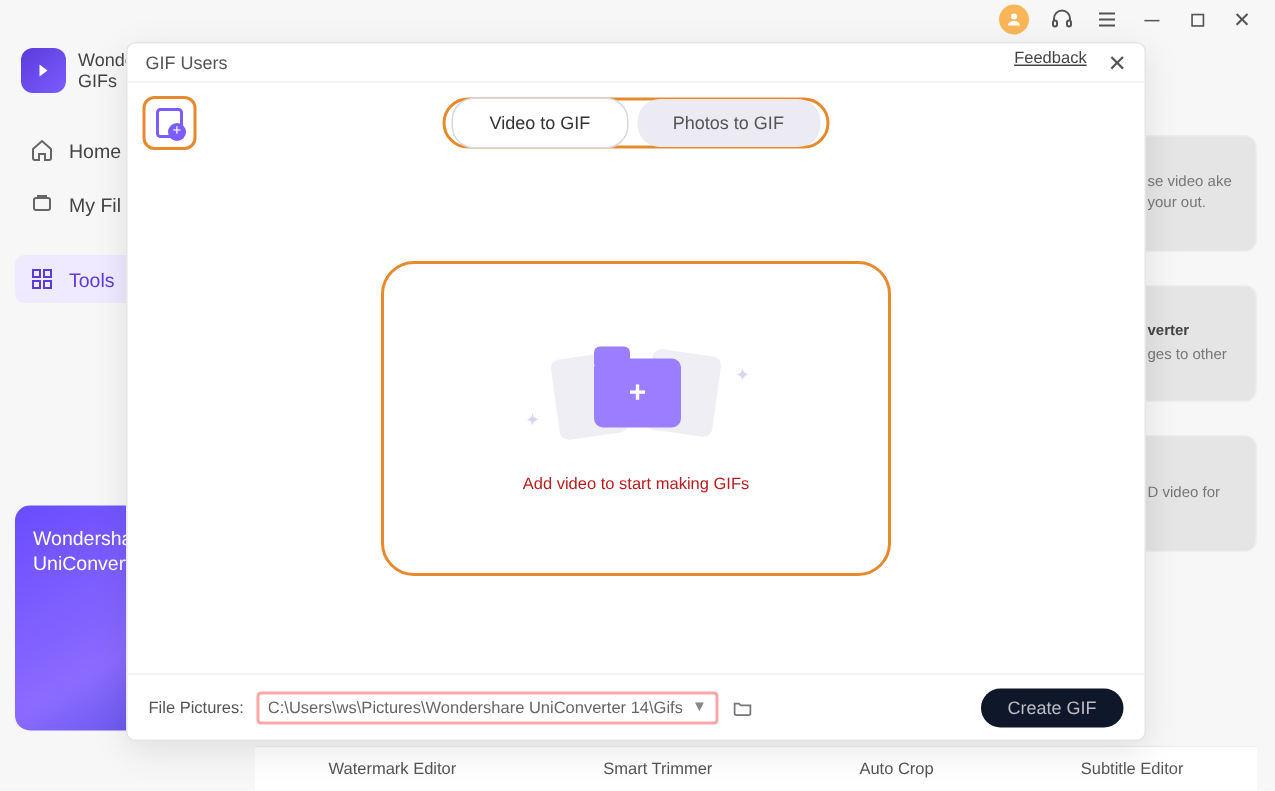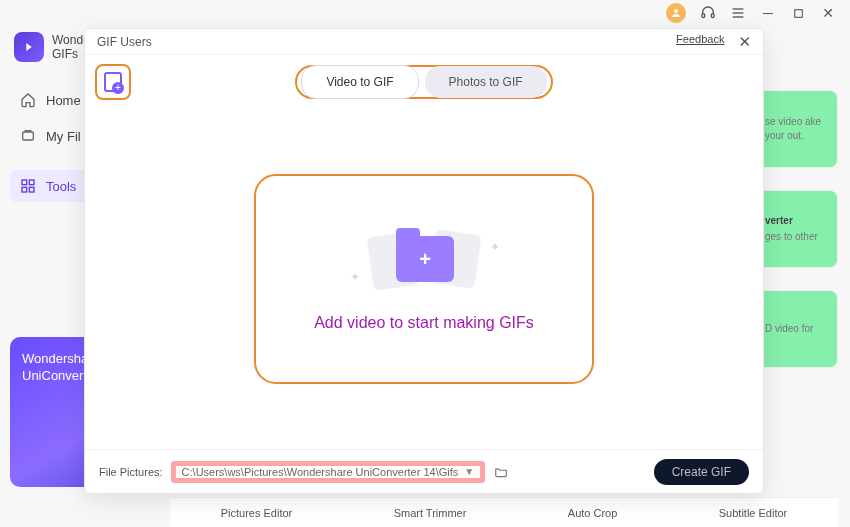--- a/index.html
+++ b/index.html
@@ -13,21 +13,21 @@
 .brandlogo{width:30px;height:30px;border-radius:8px;background:linear-gradient(135deg,#5a3bdb,#7c5cff);display:flex;align-items:center;justify-content:center;}
 .brandtxt{font-size:12px;color:#444;line-height:1.2;}
 .navitem{display:flex;align-items:center;gap:10px;padding:8px 10px;margin:4px 4px 0 4px;border-radius:6px;color:#444;font-size:13px;}
 .navitem .nico{width:16px;height:16px;display:flex;align-items:center;justify-content:center;color:#666;}
 .navitem.active{background:#efeaff;color:#5a3bdb;}
 .navitem.active .nico{color:#5a3bdb;}
 .promo{position:absolute;left:10px;bottom:40px;width:150px;height:150px;border-radius:10px;background:linear-gradient(150deg,#6a4cff 0%,#8b6bff 60%,#514adf 100%);color:#fff;padding:14px 12px;overflow:hidden;}
 .promo .circle{position:absolute;right:-16px;top:34px;width:30px;height:30px;border-radius:50%;background:#f9b659;}
 .promo .ptxt{font-size:13px;font-weight:500;line-height:1.3;}
 .rightcards{position:absolute;right:12px;top:90px;width:82px;display:flex;flex-direction:column;gap:22px;}
-.rcard{background:#86efac;border:1px solid #eee;border-radius:8px;padding:14px 8px;font-size:10px;color:#777;line-height:1.4;height:78px;display:flex;flex-direction:column;justify-content:center;}
+.rcard{background:#e5e5e5;border:1px solid #eee;border-radius:8px;padding:14px 8px;font-size:10px;color:#777;line-height:1.4;height:78px;display:flex;flex-direction:column;justify-content:center;}
 .rcard .rtitle{font-weight:600;color:#444;margin-bottom:2px;}
 .bottomtools{position:absolute;left:170px;right:12px;bottom:0;height:30px;background:#fff;border-top:1px solid #eee;display:flex;align-items:center;justify-content:space-around;font-size:11px;color:#555;}
 .modal{position:absolute;left:84px;top:28px;width:680px;height:466px;background:#fff;border:1px solid #e5e5e8;border-radius:6px;box-shadow:0 6px 24px rgba(0,0,0,0.10);display:flex;flex-direction:column;}
 .mheader{height:26px;display:flex;align-items:center;justify-content:space-between;padding:0 12px;border-bottom:1px solid #f0f0f2;font-size:12px;color:#555;}
 .mhright{display:flex;gap:14px;}
 .mhright .fb{text-decoration:underline;color:#444;font-size:11px;}
 .mhright .close{font-size:15px;color:#555;}
 .toolbar{height:54px;display:flex;align-items:center;padding:0 10px;gap:10px;}
 .addbtn{width:36px;height:36px;border:2px solid #e88a2c;border-radius:8px;display:flex;align-items:center;justify-content:center;position:relative;}
 .addbtn .doc{width:18px;height:20px;border:2px solid #7c5cff;border-radius:3px;position:relative;}
@@ -42,23 +42,23 @@
 .ghosts{position:relative;width:120px;height:70px;}
 .ghost{position:absolute;width:46px;height:54px;background:#efeef5;border-radius:6px;}
 .g1{left:6px;top:8px;transform:rotate(-8deg);}
 .g2{right:6px;top:6px;transform:rotate(8deg);}
 .folder{position:absolute;left:32px;top:10px;width:58px;height:46px;background:#9b7dff;border-radius:6px;}
 .folder:before{content:"";position:absolute;left:0;top:-8px;width:24px;height:12px;background:#9b7dff;border-radius:4px 4px 0 0;}
 .folder:after{content:"+";position:absolute;inset:0;display:flex;align-items:center;justify-content:center;color:#fff;font-size:20px;font-weight:600;}
 .spark{position:absolute;color:#d9d4f2;font-size:12px;}
 .s1{left:-14px;top:44px;}
 .s2{right:-16px;top:14px;}
-.dtxt{font-size:16px;color:#a21caf;}
+.dtxt{font-size:11px;color:#b91c1c;}
 .footer{height:44px;border-top:1px solid #f0f0f2;display:flex;align-items:center;padding:0 14px;gap:8px;font-size:11px;color:#555;}
-.pathbox{flex:0 0 250px;height:22px;border:5px solid #fca5a5;border-radius:3px;display:flex;align-items:center;padding:0 6px;gap:6px;}
+.pathbox{flex:0 0 250px;height:22px;border:2px solid #fca5a5;border-radius:3px;display:flex;align-items:center;padding:0 6px;gap:6px;}
 .pathbox .pth{flex:1;white-space:nowrap;overflow:hidden;text-overflow:ellipsis;color:#666;}
 .pathbox .caret{font-size:10px;color:#888;}
 .fldicon{width:16px;height:14px;display:flex;align-items:center;justify-content:center;color:#777;}
 .createbtn{margin-left:auto;height:26px;padding:0 18px;border-radius:14px;background:#0f172a;color:#bcbcc4;font-size:12px;display:flex;align-items:center;}
 </style>
 </head>
 <body>
 
 <div class="titlebar">
   <span class="avatar">
@@ -149,21 +149,21 @@
   <div class="rcard">
       <span class="rtitle">verter</span>
       <span>ges to other</span>
     </div>
   <div class="rcard">
       <span>D video for</span>
     </div>
 </div>
 
 <div class="bottomtools">
-  <span>Pictures Editor</span>
+  <span>Watermark Editor</span>
   <span>Smart Trimmer</span>
   <span>Auto Crop</span>
   <span>Subtitle Editor</span>
 </div>
 
 <div class="modal">
   <div class="mheader">
     <span>GIF Users</span>
     <span class="mhright">
       <span class="fb">Feedback</span>

